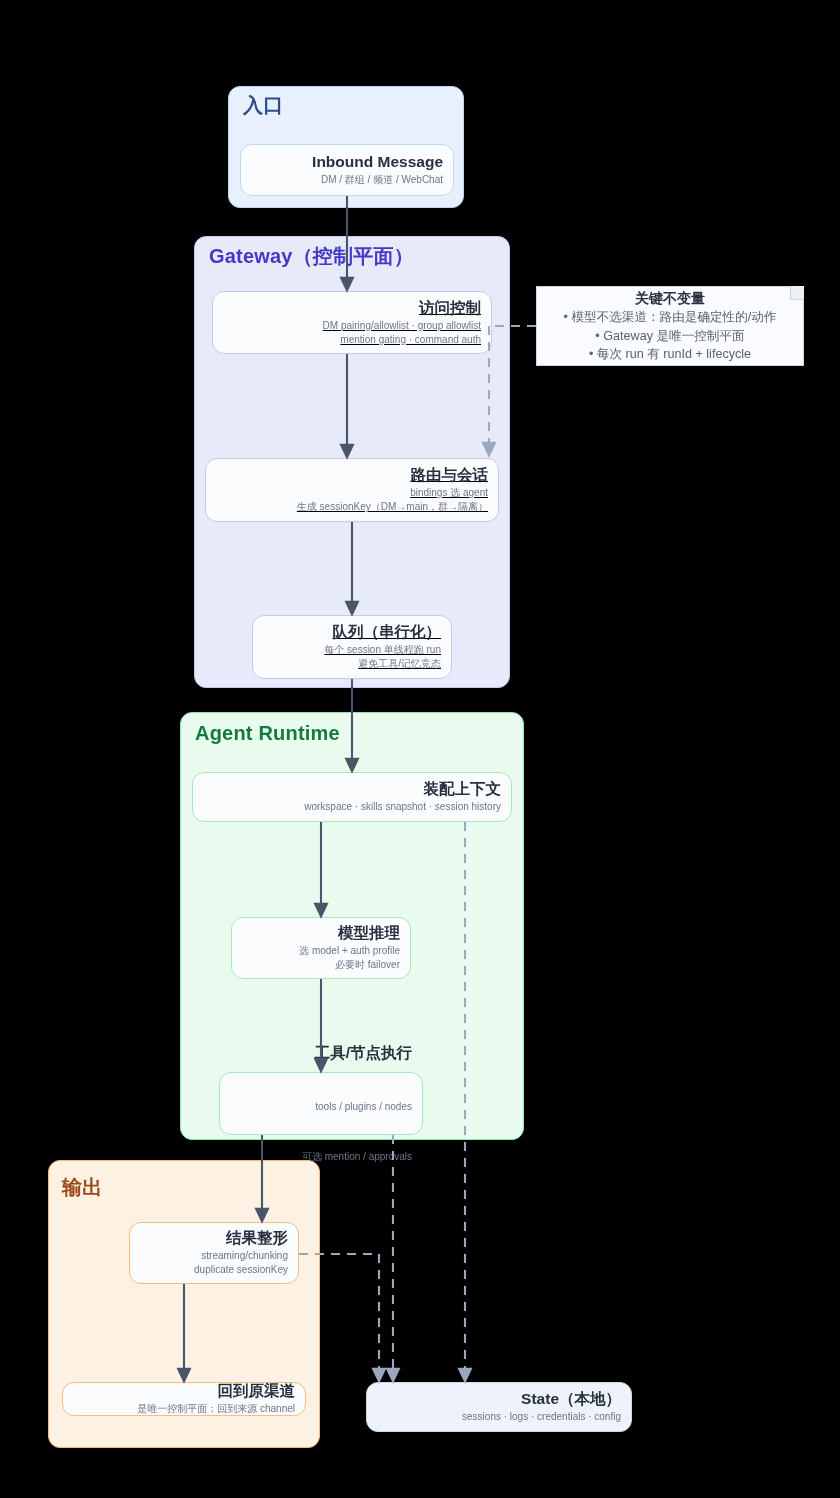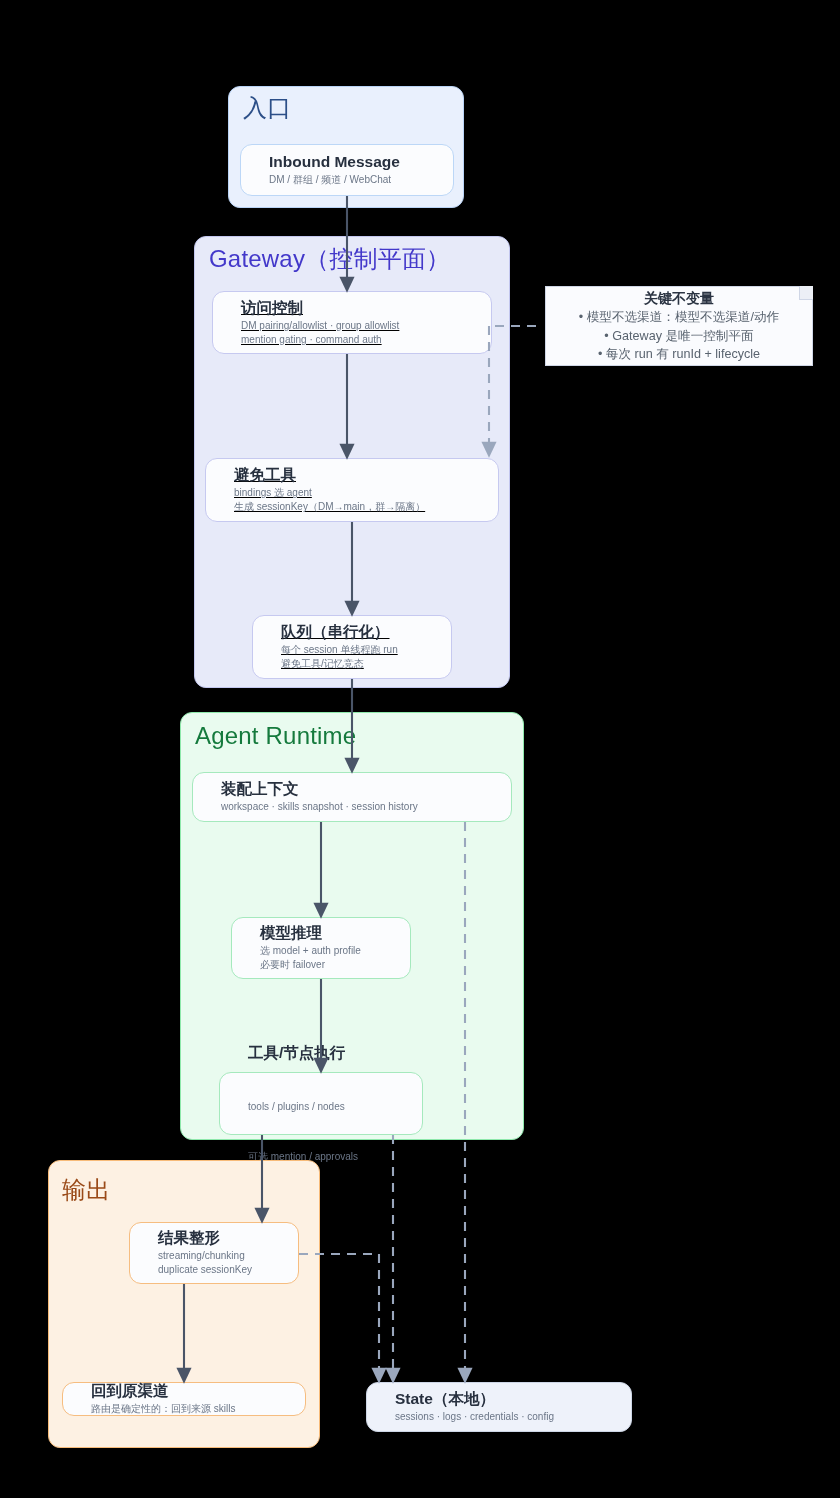--- a/index.html
+++ b/index.html
@@ -6,54 +6,54 @@
   body{
     width:840px;height:1498px;position:relative;overflow:hidden;
     font-family:"Liberation Sans","DejaVu Sans",sans-serif;
   }
   #canvas{position:absolute;inset:0;width:840px;height:1498px;}
   svg#wires{position:absolute;left:0;top:0;width:840px;height:1498px;pointer-events:none;}
 
   
   .group{position:absolute;border-radius:12px;box-sizing:border-box;}
   .group-title{
-    position:absolute;font-size:24px;font-weight:400;white-space:nowrap;
+    position:absolute;font-size:20px;font-weight:700;white-space:nowrap;
     letter-spacing:.2px;
   }
 
   .grp-entry   {background:#e9f0fd;border:1.6px solid #b9d3f6;}
   .grp-gateway {background:#e7eaf9;border:1.6px solid #c3c7ef;}
   .grp-runtime {background:#e9fbef;border:1.6px solid #8ee8ab;}
   .grp-output  {background:#fdf1e3;border:1.6px solid #f7bb79;}
 
   .t-entry   {color:#2c4f88;}
   .t-gateway {color:#4338ca;}
   .t-runtime {color:#157a3d;}
   .t-output  {color:#9a4a18;}
 
   
   .node{
     position:absolute;box-sizing:border-box;border-radius:12px;
     background:#fbfcfe;display:flex;flex-direction:column;
-    align-items:flex-start;justify-content:center;text-align:center;
-    padding:6px 28px;
+    align-items:flex-end;justify-content:center;text-align:center;
+    padding:6px 10px;
   }
   .node .t{font-size:15.5px;font-weight:700;color:#27303f;line-height:1.35;white-space:nowrap;}
   .node .s{font-size:10px;font-weight:400;color:#6b7687;line-height:1.42;white-space:nowrap;}
   .n-blue  {border:1.6px solid #bcd7f7;}
   .n-indigo{border:1.6px solid #c6c9f0;text-decoration:underline;}
   .n-green {border:1.6px solid #a5e9bd;}
   .n-orange{border:1.6px solid #f6bd80;}
   .n-state {border:1.6px solid #cdd6e6;background:#eef2fa;}
 
   
   .note{
     position:absolute;box-sizing:border-box;background:#fafbfe;
     border:1.4px solid #cfd6e6;display:flex;flex-direction:column;
-    align-items:center;justify-content:center;text-align:center;padding:5px 12px;margin-left:9px;
+    align-items:center;justify-content:center;text-align:center;padding:5px 12px;
   }
   .note .nt{font-size:14px;font-weight:700;color:#2b3443;line-height:1.4;white-space:nowrap;}
   .note .nl{font-size:12.6px;color:#59636f;line-height:1.46;white-space:nowrap;}
   .note-fold{
     position:absolute;right:-1px;top:-1px;width:13px;height:13px;
     background:#eceff6;border-left:1.4px solid #cfd6e6;border-bottom:1.4px solid #cfd6e6;
   }
 </style>
 </head>
 <body>
@@ -71,35 +71,35 @@
   <div class="group grp-gateway" style="left:194px;top:236px;width:316px;height:452px;"></div>
   <div class="group-title t-gateway" style="left:209px;top:243px;">Gateway（控制平面）</div>
 
   <div class="node n-indigo" style="left:212px;top:291px;width:280px;height:63px;">
     <div class="t">访问控制</div>
     <div class="s">DM pairing/allowlist · group allowlist</div>
     <div class="s">mention gating · command auth</div>
   </div>
 
   <div class="node n-indigo" style="left:205px;top:458px;width:294px;height:64px;">
-    <div class="t">避免工具</div>
+    <div class="t">路由与会话</div>
     <div class="s">bindings 选 agent</div>
     <div class="s">生成 sessionKey（DM→main，群→隔离）</div>
   </div>
 
   <div class="node n-indigo" style="left:252px;top:615px;width:200px;height:64px;">
     <div class="t">队列（串行化）</div>
     <div class="s">每个 session 单线程跑 run</div>
     <div class="s">避免工具/记忆竞态</div>
   </div>
 
   <div class="note" style="left:536px;top:286px;width:268px;height:80px;">
     <div class="note-fold"></div>
     <div class="nt">关键不变量</div>
-    <div class="nl">• 模型不选渠道：模型不选渠道/动作</div>
+    <div class="nl">• 模型不选渠道：路由是确定性的/动作</div>
     <div class="nl">• Gateway 是唯一控制平面</div>
     <div class="nl">• 每次 run 有 runId + lifecycle</div>
   </div>
 
   <div class="group grp-runtime" style="left:180px;top:712px;width:344px;height:428px;"></div>
   <div class="group-title t-runtime" style="left:195px;top:722px;">Agent Runtime</div>
 
   <div class="node n-green" style="left:192px;top:772px;width:320px;height:50px;">
     <div class="t">装配上下文</div>
     <div class="s">workspace · skills snapshot · session history</div>
@@ -121,21 +121,21 @@
   <div class="group-title t-output" style="left:62px;top:1174px;">输出</div>
 
   <div class="node n-orange" style="left:129px;top:1222px;width:170px;height:62px;">
     <div class="t">结果整形</div>
     <div class="s">streaming/chunking</div>
     <div class="s">duplicate sessionKey</div>
   </div>
 
   <div class="node n-orange" style="left:62px;top:1382px;width:244px;height:34px;">
     <div class="t">回到原渠道</div>
-    <div class="s">路由是确定性的：回到来源 skills</div>
+    <div class="s">是唯一控制平面：回到来源 channel</div>
   </div>
 
   <div class="node n-state" style="left:366px;top:1382px;width:266px;height:50px;">
     <div class="t">State（本地）</div>
     <div class="s">sessions · logs · credentials · config</div>
   </div>
 
   <svg id="wires" viewBox="0 0 840 1498">
     <defs>
       <marker id="ah-solid" markerWidth="9" markerHeight="9" refX="4.5" refY="4.2" orient="auto" markerUnits="strokeWidth">

